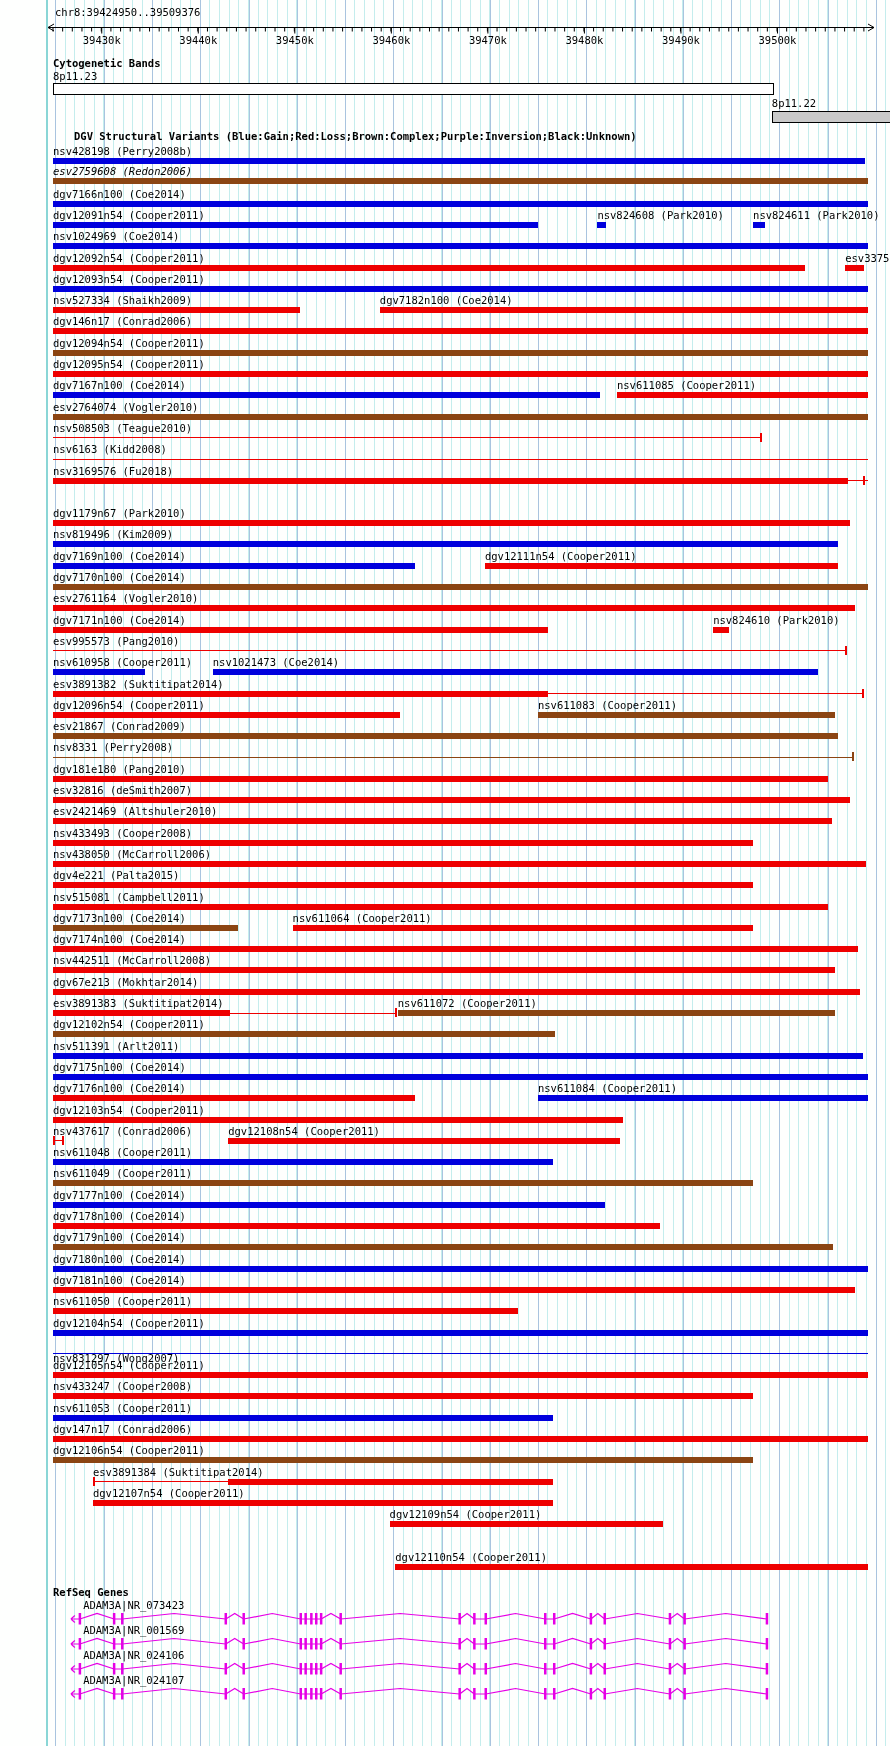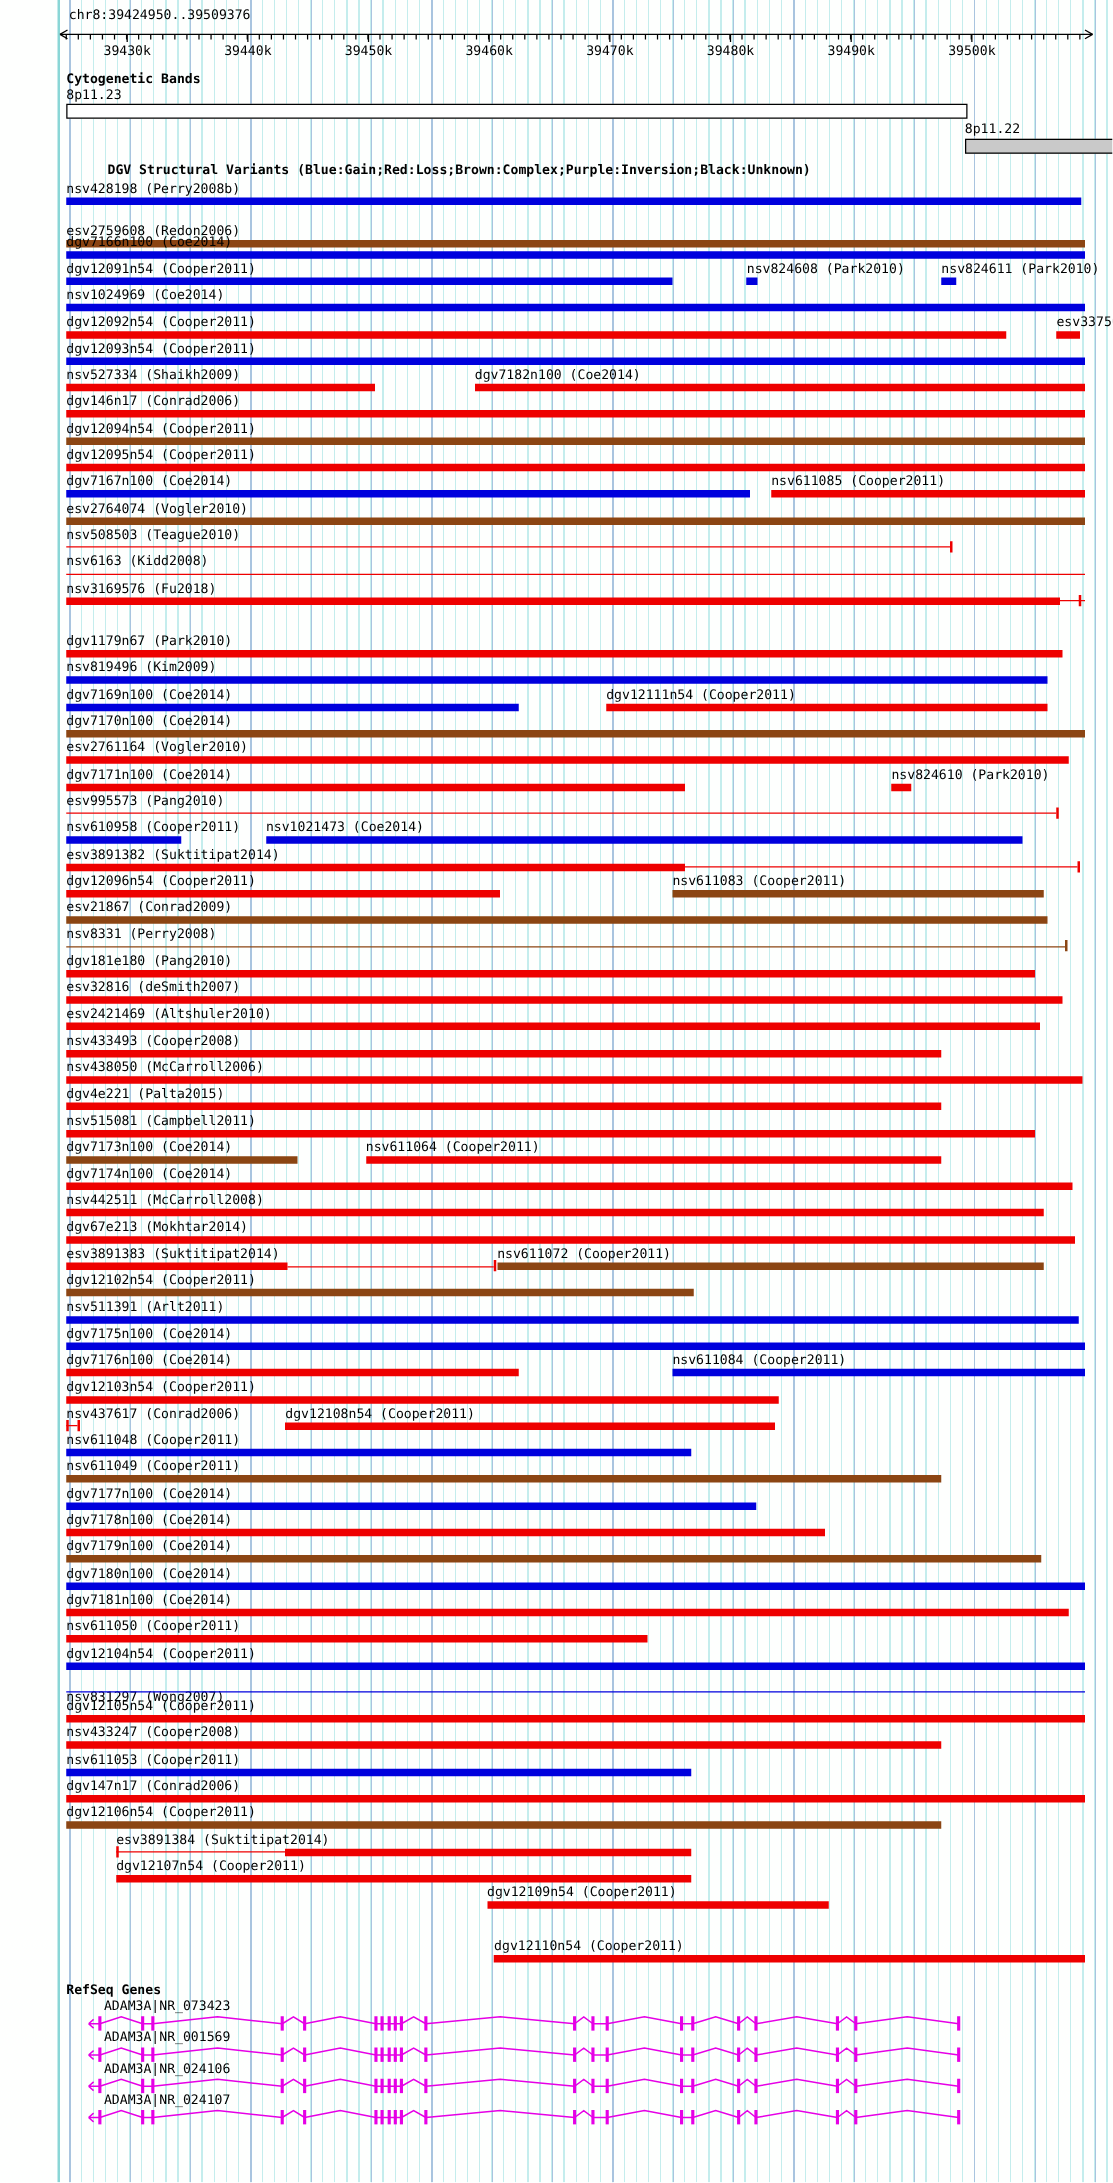--- a/index.html
+++ b/index.html
@@ -147,30 +147,30 @@
       <line x1="584.4200000000001" y1="7.5" x2="584.4200000000001" y2="13.5" stroke="#000" stroke-width="1"></line>
       <text x="584.4200000000001" y="24" text-anchor="middle" font-size="10.5" fill="#000">39480k</text>
       <line x1="680.9540000000001" y1="7.5" x2="680.9540000000001" y2="13.5" stroke="#000" stroke-width="1"></line>
       <text x="680.9540000000001" y="24" text-anchor="middle" font-size="10.5" fill="#000">39490k</text>
       <line x1="777.488" y1="7.5" x2="777.488" y2="13.5" stroke="#000" stroke-width="1"></line>
       <text x="777.488" y="24" text-anchor="middle" font-size="10.5" fill="#000">39500k</text>
     </svg>
 
   <div class="abs bold" style="left:53px;top:57px;">Cytogenetic Bands</div>
 
-  <div class="abs bold" style="left:53px;top:130px;padding-left:33px;">DGV Structural Variants (Blue:Gain;Red:Loss;Brown:Complex;Purple:Inversion;Black:Unknown)</div>
+  <div class="abs bold" style="left:41px;top:130px;padding-left:33px;">DGV Structural Variants (Blue:Gain;Red:Loss;Brown:Complex;Purple:Inversion;Black:Unknown)</div>
 
   <div class="abs bold" style="left:53px;top:1586px;">RefSeq Genes</div>
 
   <div id="tracks">
       <div class="row" style="top: 146px;">
         <div class="v-label" style="left: 0px;">nsv428198 (Perry2008b)</div>
         <div class="v-bar" style="left: 0px; width: 811.74px; background: rgb(0, 0, 221);"></div>
       </div>
-      <div class="row" style="top: 180px;">
+      <div class="row" style="top: 166px; font-style: italic;">
         <div class="v-label" style="left: 0px;">esv2759608 (Redon2006)</div>
         <div class="v-bar" style="left: 0px; width: 815px; background: rgb(139, 69, 19);"></div>
       </div>
       <div class="row" style="top: 188.6px;">
         <div class="v-label" style="left: 0px;">dgv7166n100 (Coe2014)</div>
         <div class="v-bar" style="left: 0px; width: 815px; background: rgb(0, 0, 221);"></div>
       </div>
       <div class="row" style="top: 209.9px;">
         <div class="v-label" style="left: 0px;">dgv12091n54 (Cooper2011)</div>
         <div class="v-bar" style="left: 0px; width: 484.925px; background: rgb(0, 0, 221);"></div>

